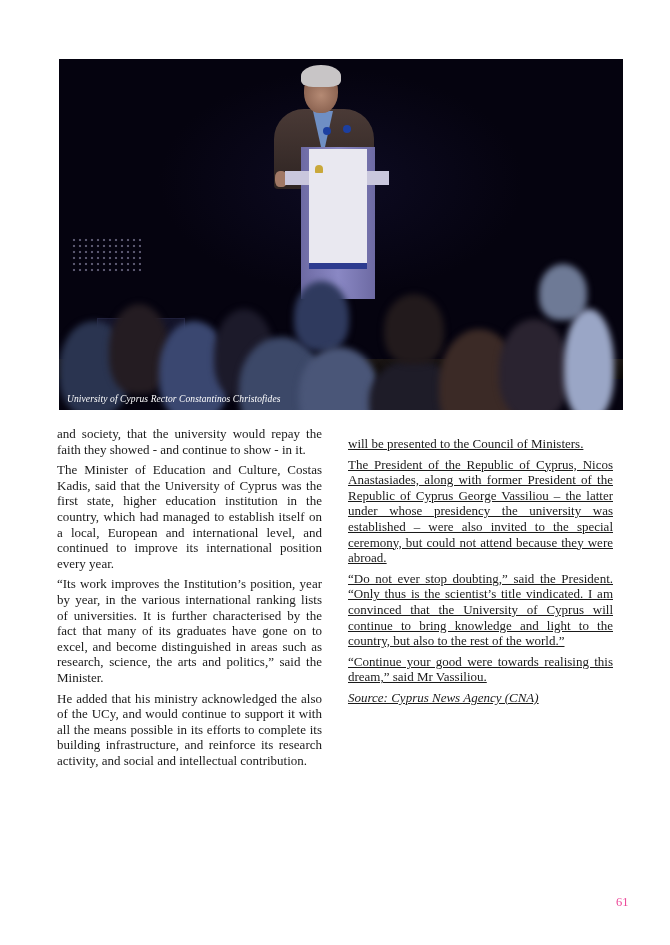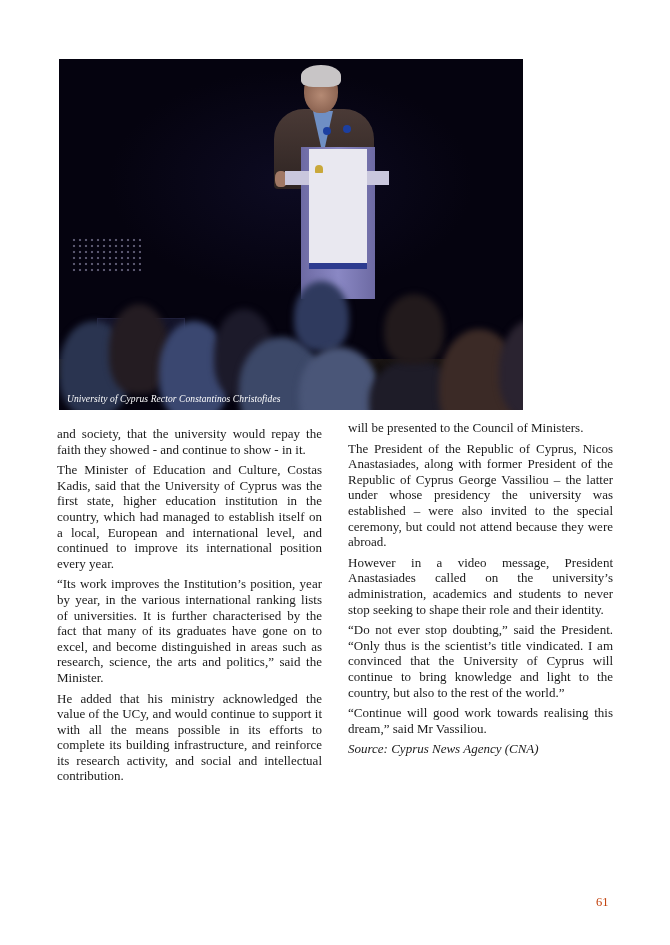--- a/index.html
+++ b/index.html
@@ -12,21 +12,21 @@
       height: 945px;
       position: relative;
       overflow: hidden;
       font-family: "Liberation Serif", "DejaVu Serif", serif;
       color: #1a1a1a;
     }
     .photo {
       position: absolute;
       left: 59px;
       top: 59px;
-      width: 464px;
+      width: 564px;
       height: 351px;
       background: #ef4444;
       overflow: hidden;
       text-align: center;
     }
     .photo .bg {
       position: absolute; inset: 0;
       background:
         radial-gradient(ellipse 260px 160px at 50% 35%, #0d0b22 0%, #05030f 70%),
         #05030f;
@@ -131,33 +131,33 @@
     }
     .col {
       position: absolute;
       top: 426px;
       width: 265px;
       font-size: 13px;
       line-height: 15.6px;
       text-align: justify;
     }
     .col.left { left: 57px; }
-    .col.right { left: 348px; top: 420px; }
+    .col.right { left: 348px; top: 436px; text-decoration: underline; }
     .col p {
       margin: 0 0 5px 0;
     }
     .col p.source {
       font-style: italic;
     }
     .page-number {
       position: absolute;
-      left: 596px;
+      left: 616px;
       top: 895px;
       font-size: 12.5px;
-      color: #c2410c;
+      color: #ec4899;
     }
   </style>
 </head>
 <body>
 
 <div class="photo">
   <div class="bg"></div>
   <div class="screen-dots"></div>
   <div class="monitor"></div>
   <div class="floor"></div>
@@ -190,25 +190,24 @@
   <div class="aud" style="left:480px; top:205px; width:48px; height:56px; background:#6e7a96;"></div>
   <div class="aud" style="left:505px; top:250px; width:50px; height:110px; background:#9aa6c6;"></div>
 
   <div class="caption">University of Cyprus Rector Constantinos Christofides</div>
 </div>
 
 <div class="col left">
   <p>and society, that the university would repay the faith they showed - and continue to show - in it.</p>
   <p>The Minister of Education and Culture, Costas Kadis, said that the University of Cyprus was the first state, higher education institution in the country, which had managed to establish itself on a local, European and international level, and continued to improve its international position every year.</p>
   <p>“Its work improves the Institution’s position, year by year, in the various international ranking lists of universities. It is further characterised by the fact that many of its graduates have gone on to excel, and become distinguished in areas such as research, science, the arts and politics,” said the Minister.</p>
-  <p>He added that his ministry acknowledged the value of the UCy, and would continue to support it with all the means possible in its efforts to complete its building infrastructure, and reinforce its research activity, and social and intellectual contribution.</p>
+  <p>He added that his ministry acknowledged the also of the UCy, and would continue to support it with all the means possible in its efforts to complete its building infrastructure, and reinforce its research activity, and social and intellectual contribution.</p>
 </div>
 
 <div class="col right">
   <p>will be presented to the Council of Ministers.</p>
   <p>The President of the Republic of Cyprus, Nicos Anastasiades, along with former President of the Republic of Cyprus George Vassiliou – the latter under whose presidency the university was established – were also invited to the special ceremony, but could not attend because they were abroad.</p>
-  <p>However in a video message, President Anastasiades called on the university’s administration, academics and students to never stop seeking to shape their role and their identity.</p>
   <p> “Do not ever stop doubting,” said the President. “Only thus is the scientist’s title vindicated. I am convinced that the University of Cyprus will continue to bring knowledge and light to the country, but also to the rest of the world.”</p>
-  <p>“Continue will good work towards realising this dream,” said Mr Vassiliou.</p>
+  <p>“Continue your good were towards realising this dream,” said Mr Vassiliou.</p>
   <p class="source">Source: Cyprus News Agency (CNA)</p>
 </div>
 
 <div class="page-number">61</div>
 
 </body></html>

